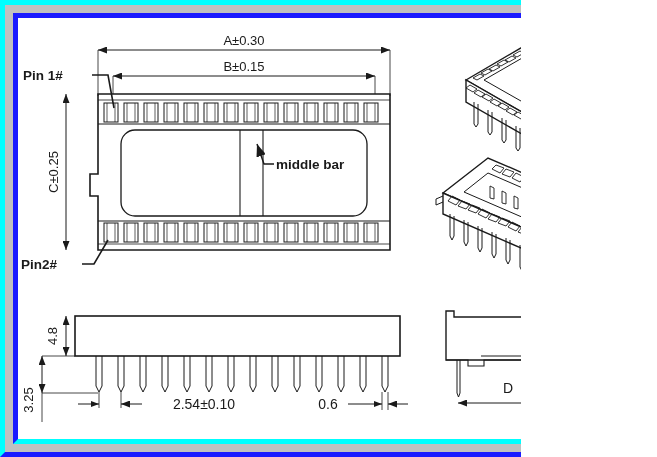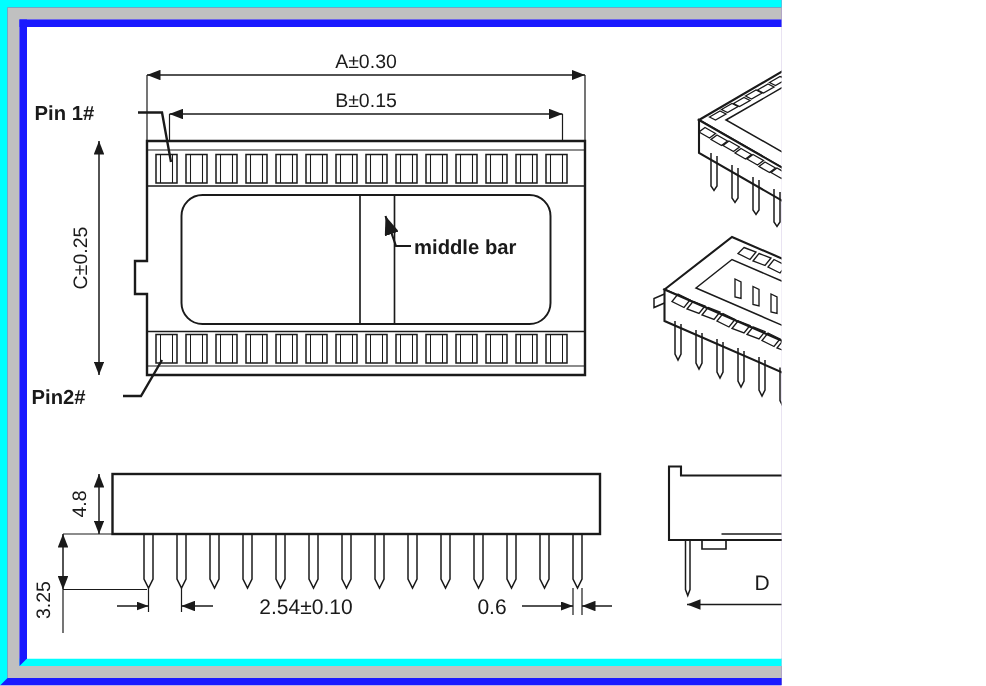--- a/index.html
+++ b/index.html
@@ -9,21 +9,21 @@
     background: #ffffff;
   }
   body {
     font-family: "Liberation Sans", sans-serif;
   }
   #frame {
     position: relative;
     width: 521px;
     height: 457px;
     overflow: hidden;
-    background: #4c1d95;
+    background: #5eead4;
   }
   
   .bevel-outer {
     position: absolute;
     left: 0; top: 0;
     width: 657px; height: 457px;
     box-sizing: border-box;
     border-top: 5px solid #00ffff;
     border-left: 5px solid #00ffff;
     border-right: 5px solid #1a1aff;

